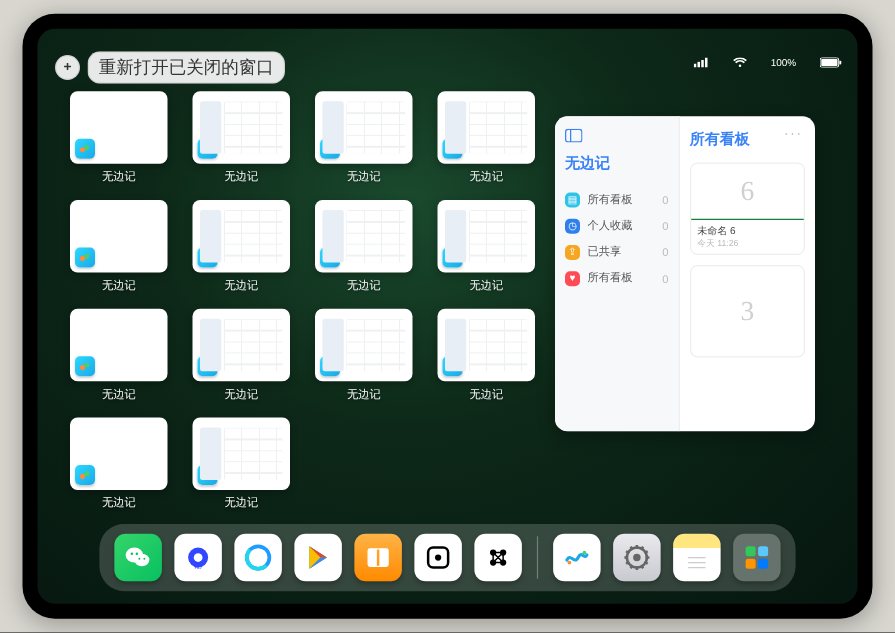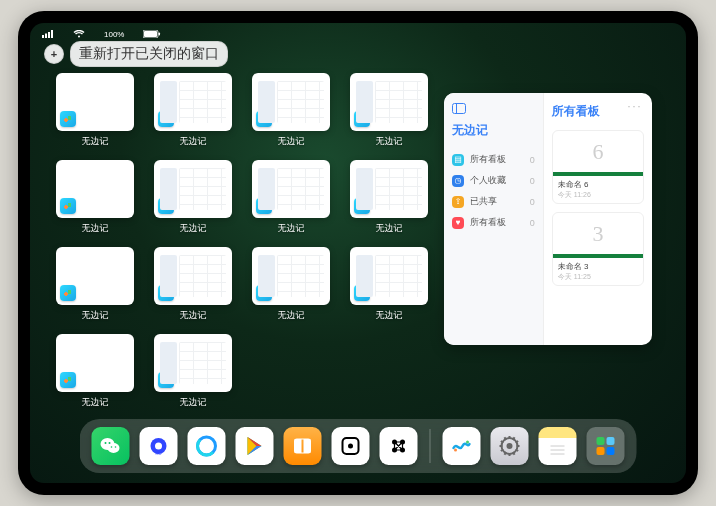--- a/index.html
+++ b/index.html
@@ -20,23 +20,23 @@
   }
   .screen {
     width: 100%; height: 100%;
     border-radius: 14px;
     background: radial-gradient(ellipse at 45% 30%, #1a4a2e 0%, #0d2818 40%, #061610 100%);
     position: relative;
     overflow: hidden;
   }
   
   .statusbar {
-    position: absolute; top: 4px; left: 0; right: 0;
+    position: absolute; top: 20px; left: 0; right: 0;
     height: 14px;
-    display: flex; align-items: center;
+    display: flex; justify-content: flex-end; align-items: center;
     padding: 0 12px;
     gap: 19px;
     color: #fff; font-size: 8px;
   }
   .sig svg, .wifi svg, .batt svg { display:block; }
   .batt-pct { font-size:8px; }
   
   .topbar {
     position: absolute; top: 18px; left: 14px;
     display: flex; gap: 6px; align-items: center;
@@ -139,21 +139,21 @@
   .panel-right h3 { color:#3a82f7; font-size:12px; font-weight:600; margin-bottom:10px;}
   .board {
     background:#fff; border:1px solid #eee; border-radius:6px;
     height:74px; margin-bottom:8px;
     display:flex; flex-direction:column;
   }
   .board .preview {
     flex:1; display:flex; align-items:center; justify-content:center;
     font-size:22px; color:#cfcfcf; font-family: cursive;
   }
-  .board .meta { padding:3px 5px; border-top:4px solid #15803d;}
+  .board .meta { padding:3px 5px; border-top:1px solid #15803d;}
   .board .meta .t { font-size:8px; color:#444;}
   .board .meta .d { font-size:7px; color:#bbb;}
   
   .dock {
     position:absolute; bottom:10px; left:50%; transform:translateX(-50%);
     background: rgba(255,255,255,.18);
     backdrop-filter: blur(10px);
     border-radius: 20px;
     padding: 8px 12px;
     display:flex; gap:10px; align-items:center;
@@ -328,24 +328,20 @@
         <div id="boards">
             <div class="board">
               <div class="preview">6</div>
               <div class="meta">
                 <div class="t">未命名 6</div>
                 <div class="d">今天 11:26</div>
               </div>
             </div>
             <div class="board">
               <div class="preview">3</div>
-              <div class="meta">
-                <div class="t">未命名 3</div>
-                <div class="d">今天 11:25</div>
-              </div>
             </div>
           </div>
       </div>
     </div>
 
     <div class="dock" id="dock">
         <div class="dicon" style="background: linear-gradient(135deg, rgb(53, 212, 106), rgb(7, 193, 96));">
           <svg width="24" height="24" viewBox="0 0 24 24">
             <ellipse cx="9" cy="10" rx="7" ry="6" fill="#fff"></ellipse>
             <ellipse cx="15" cy="14" rx="6" ry="5" fill="#fff"></ellipse>

